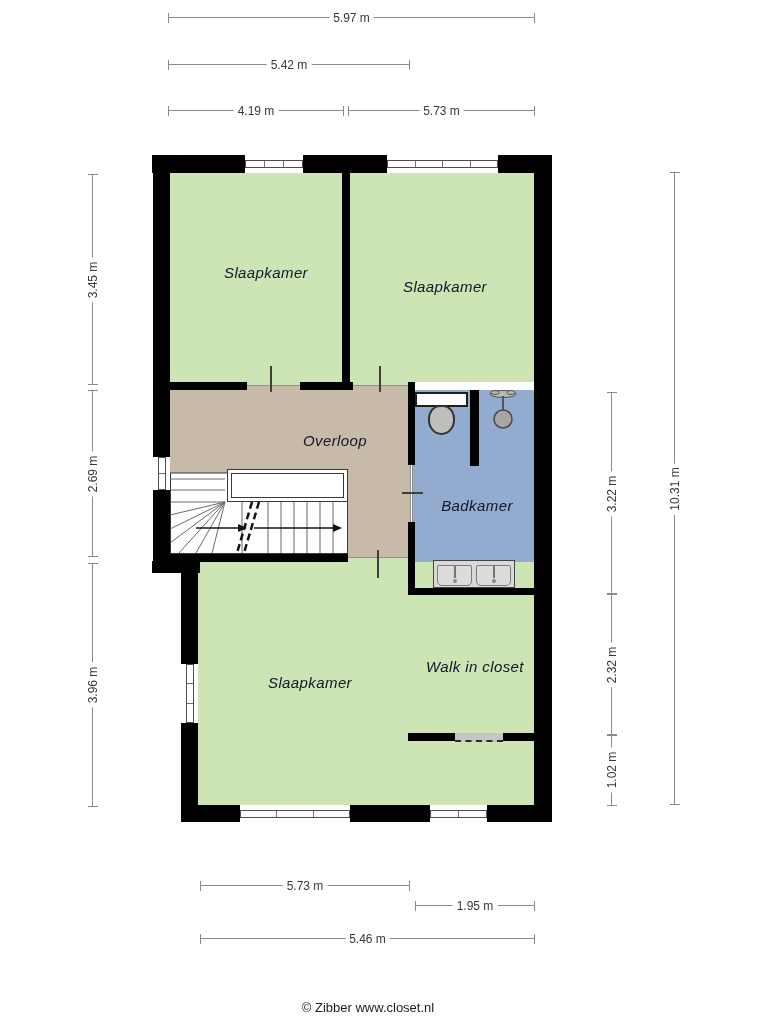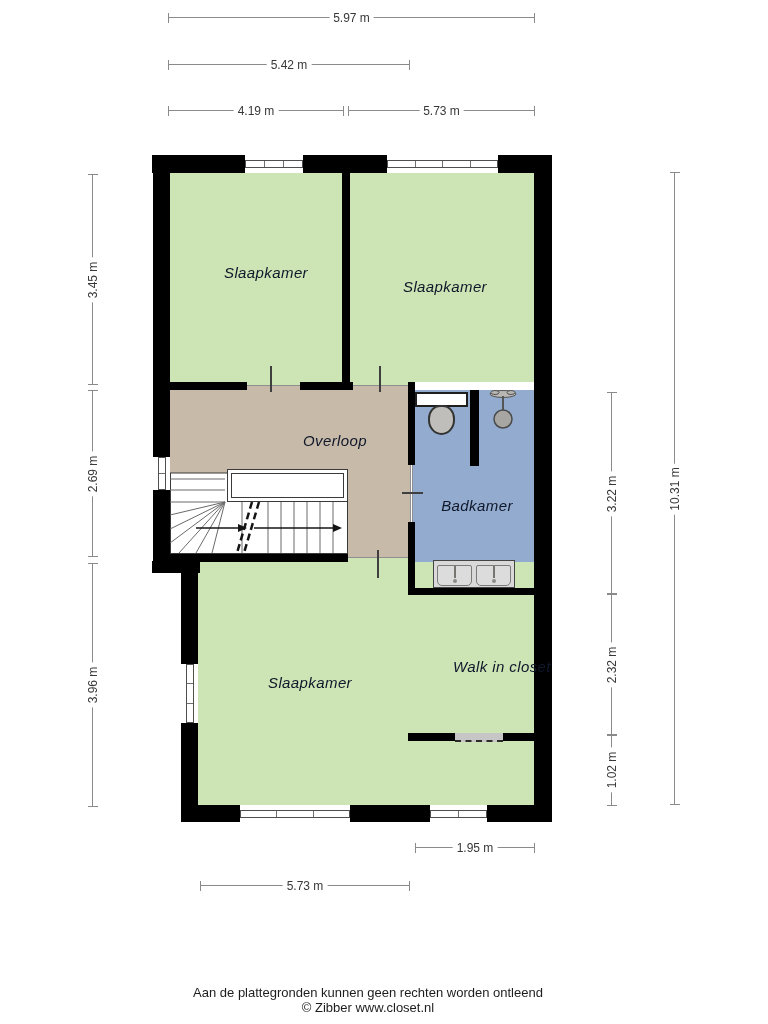--- a/index.html
+++ b/index.html
@@ -188,21 +188,21 @@
     <div class="basin b2">
       <div class="faucet"></div>
       <div class="drain"></div>
     </div>
   </div>
 
   <div class="rlabel" style="left:266px;top:272px">Slaapkamer</div>
   <div class="rlabel" style="left:445px;top:286px">Slaapkamer</div>
   <div class="rlabel" style="left:335px;top:440px">Overloop</div>
   <div class="rlabel" style="left:477px;top:505px">Badkamer</div>
-  <div class="rlabel" style="left:502px;top:666px">Walk in closet</div>
+  <div class="rlabel" style="left:475px;top:666px">Walk in closet</div>
   <div class="rlabel" style="left:310px;top:682px">Slaapkamer</div>
 
   <div class="dim h" style="left:168px;top:13px;width:365px">
       <span class="lbl">5.97 m</span>
     </div>
   <div class="dim h" style="left:168px;top:60px;width:240px">
       <span class="lbl">5.42 m</span>
     </div>
   <div class="dim h" style="left:168px;top:106px;width:174px">
       <span class="lbl">4.19 m</span>
@@ -230,20 +230,22 @@
   <div class="dim v" style="left:607px;top:734px;height:70px">
       <span class="lbl">1.02 m</span>
     </div>
   <div class="dim v" style="left:670px;top:172px;height:631px">
       <span class="lbl">10.31 m</span>
     </div>
 
   <div class="dim h" style="left:200px;top:881px;width:208px">
       <span class="lbl">5.73 m</span>
     </div>
-  <div class="dim h" style="left:415px;top:843px;width:118px">
+  <div class="dim h" style="left:415px;top:901px;width:118px">
       <span class="lbl">1.95 m</span>
     </div>
-
-  <div class="footer" style="top:985px">Aan de plattegronden kunnen geen rechten worden ontleend</div>
+  <div class="dim h" style="left:200px;top:934px;width:333px">
+      <span class="lbl">5.46 m</span>
+    </div>
+
   <div class="footer" style="top:1000px">© Zibber www.closet.nl</div>
 
 </div>
 
 </body></html>

